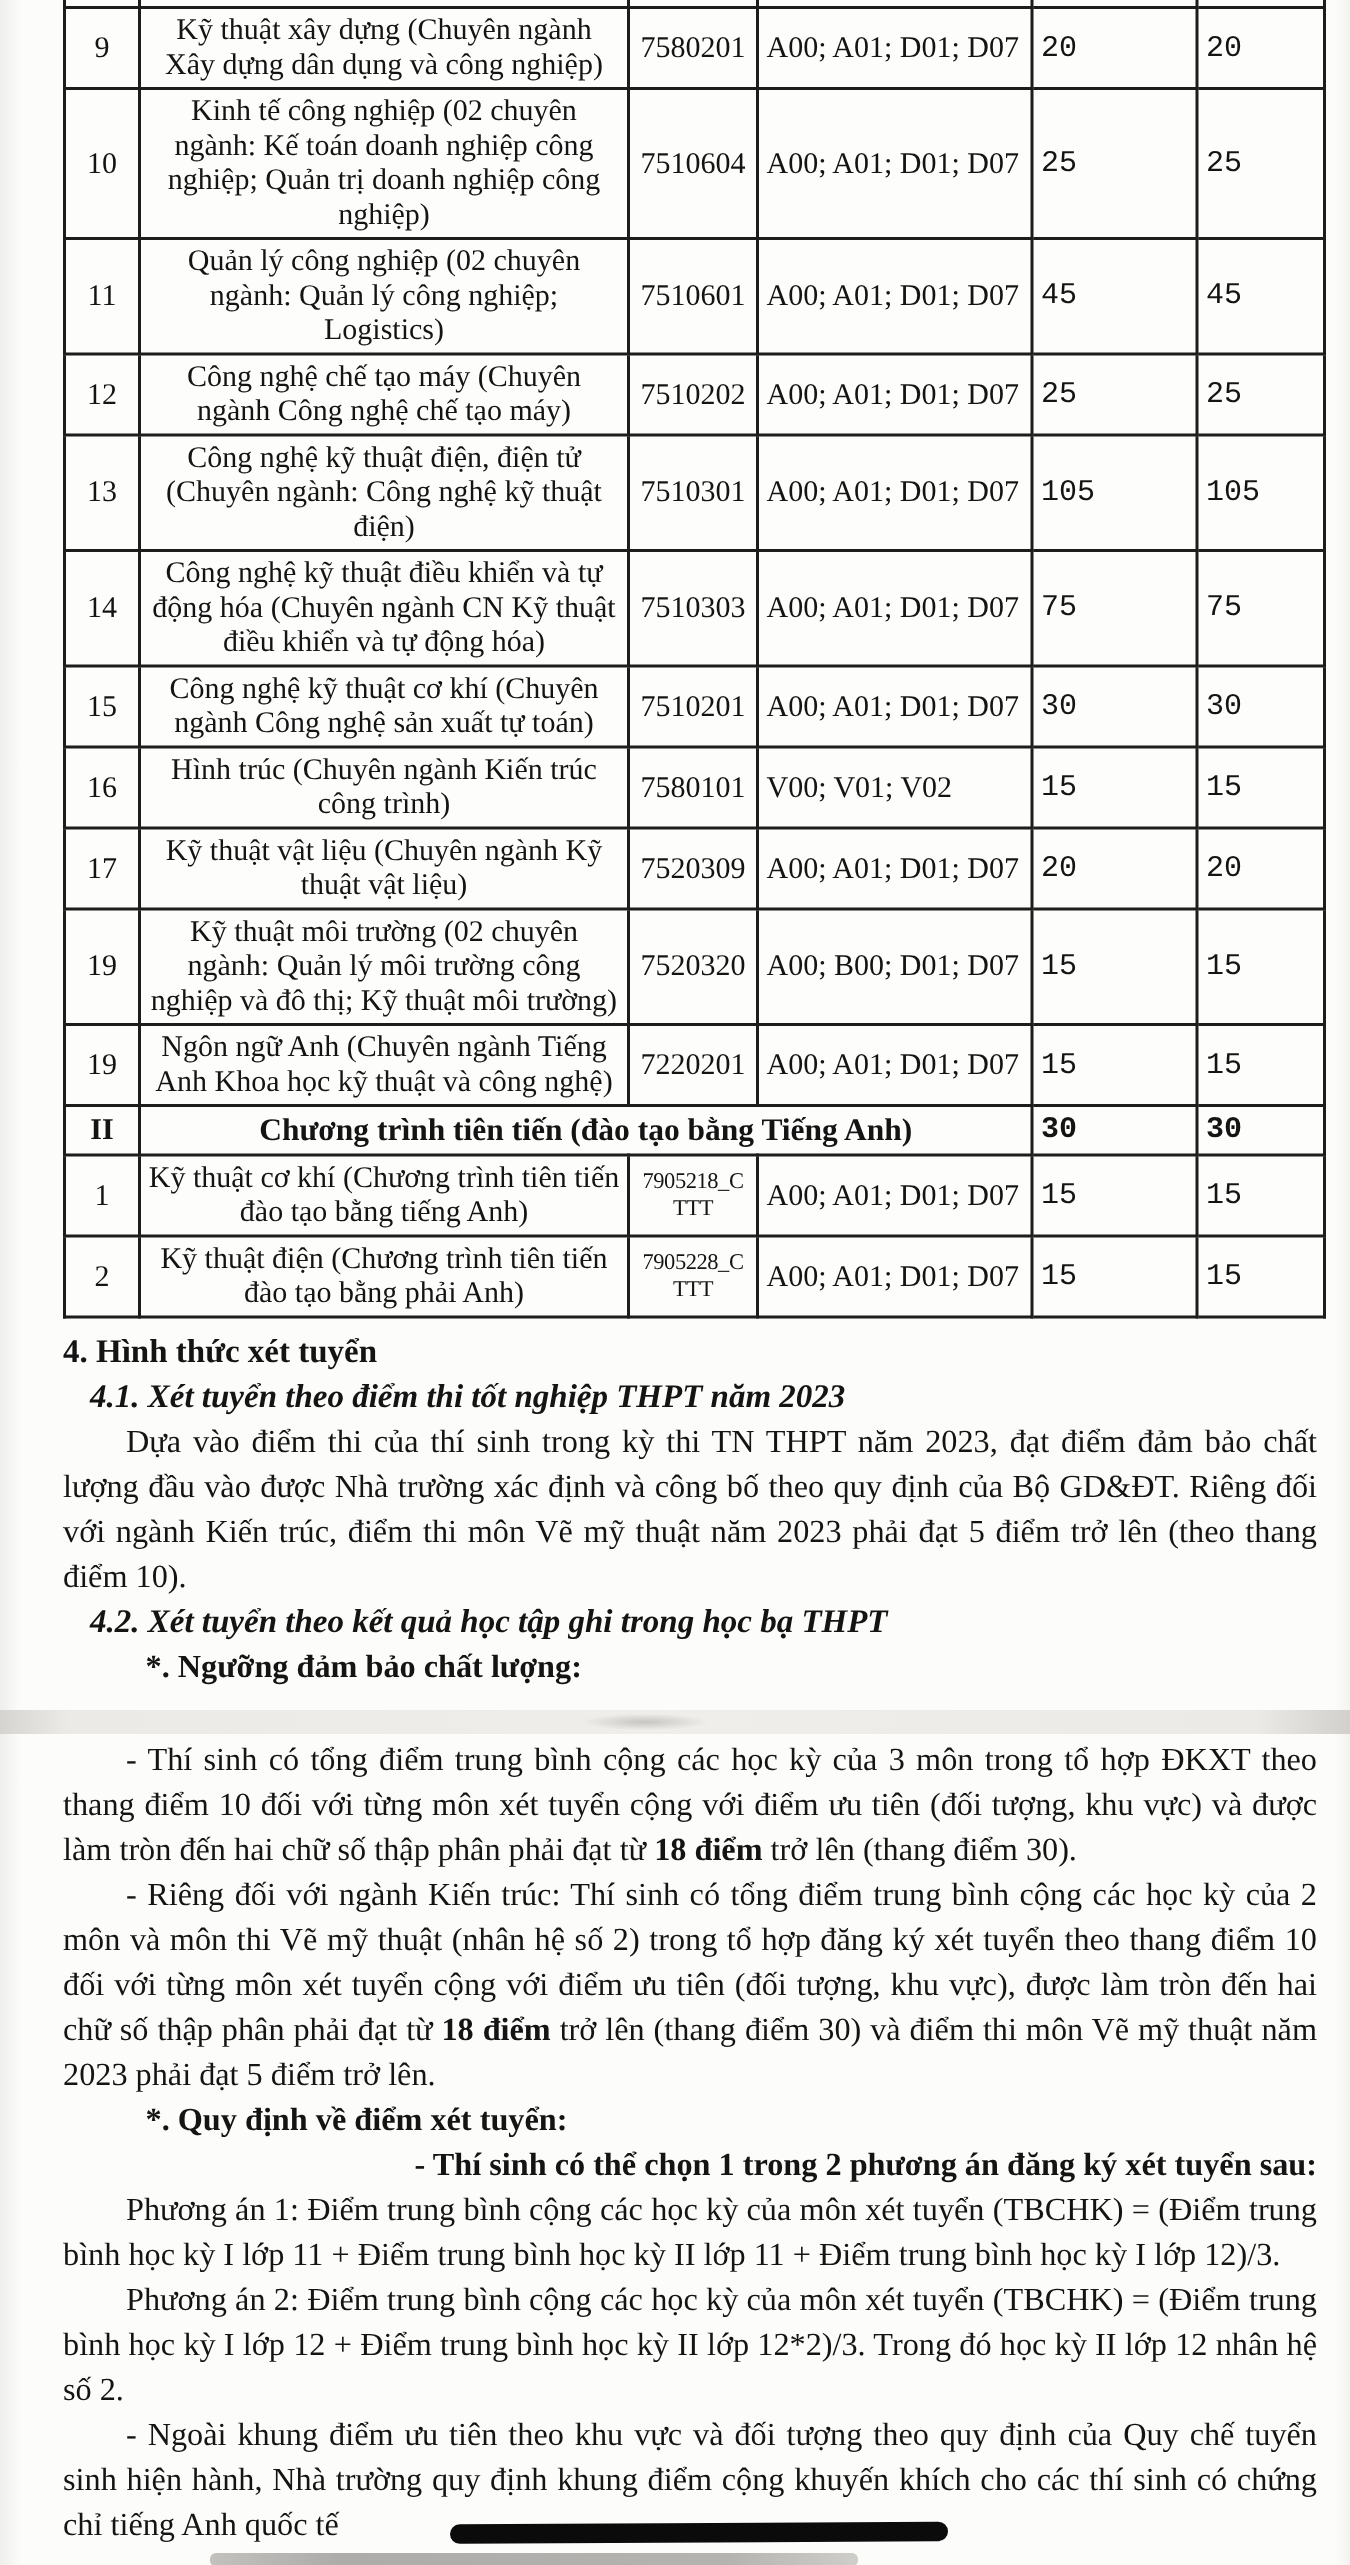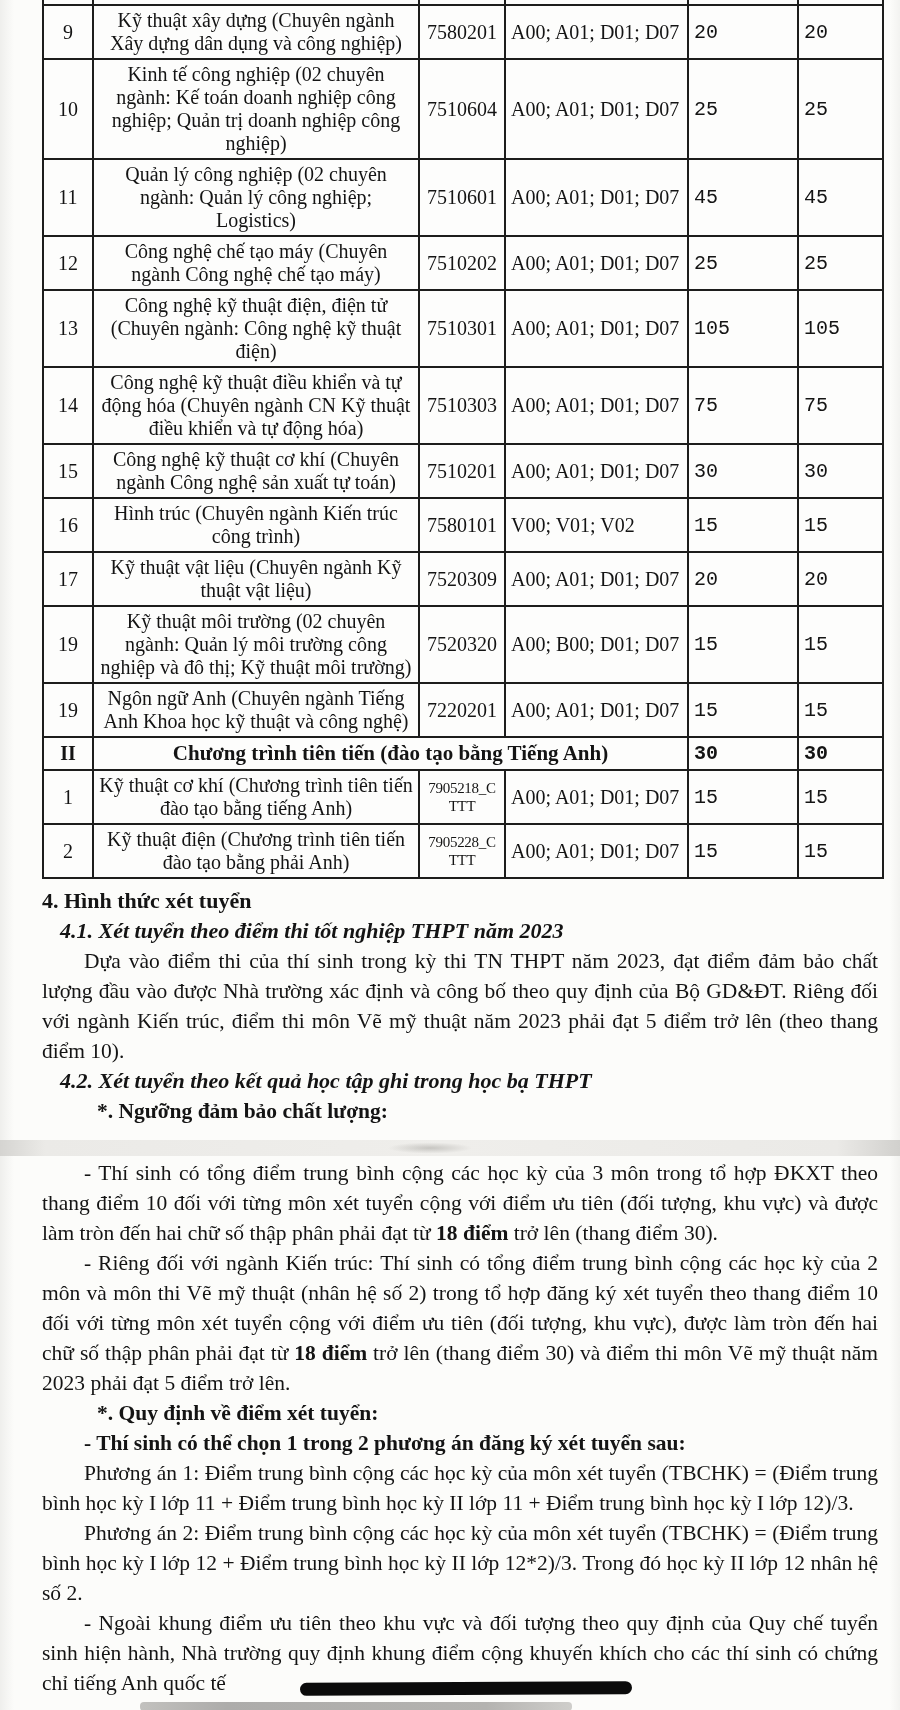--- a/index.html
+++ b/index.html
@@ -49,21 +49,21 @@
   tr.section-row td { font-weight: bold; }
   tr.section-row td.c-name { font-size: 21px; line-height: 25px; }
 
   
   .doc-body { padding: 7px 22px 0 42px; }
   .blk { margin: 0; font-size: 21.5px; line-height: 30px; text-align: justify; }
   .blk.h1 { font-weight: bold; font-size: 22px; text-align: left; }
   .blk.h2 { font-weight: bold; font-style: italic; font-size: 22px; text-align: left; margin-left: 18px; }
   .blk.p, .blk.predact { text-indent: 42px; }
   .blk.pstar { font-weight: bold; text-indent: 55px; text-align: left; }
-  .blk.pbold { font-weight: bold; text-indent: 42px; text-align: left; }
+  .blk.pbold { font-weight: bold; text-indent: 42px; text-align: right; }
   .blk .bold { font-weight: bold; }
 
   .blk.seam {
     height: 16px;
     margin: 14px -22px 2px -42px;
     background:
       radial-gradient(ellipse 60px 8px at 430px 50%, rgba(150,148,143,0.45), rgba(150,148,143,0) 70%),
       linear-gradient(90deg, #d5d4d1 0%, #ebeae7 5%, #efeeeb 50%, #ebeae7 93%, #d1d0cd 100%);
   }
 

